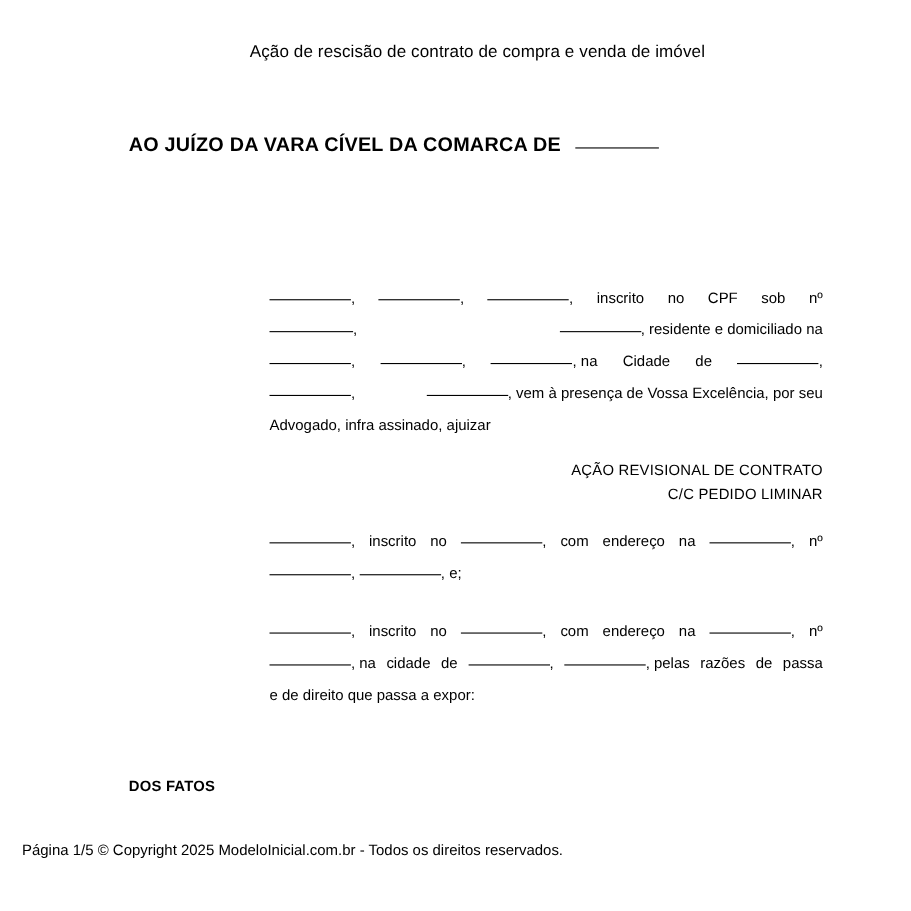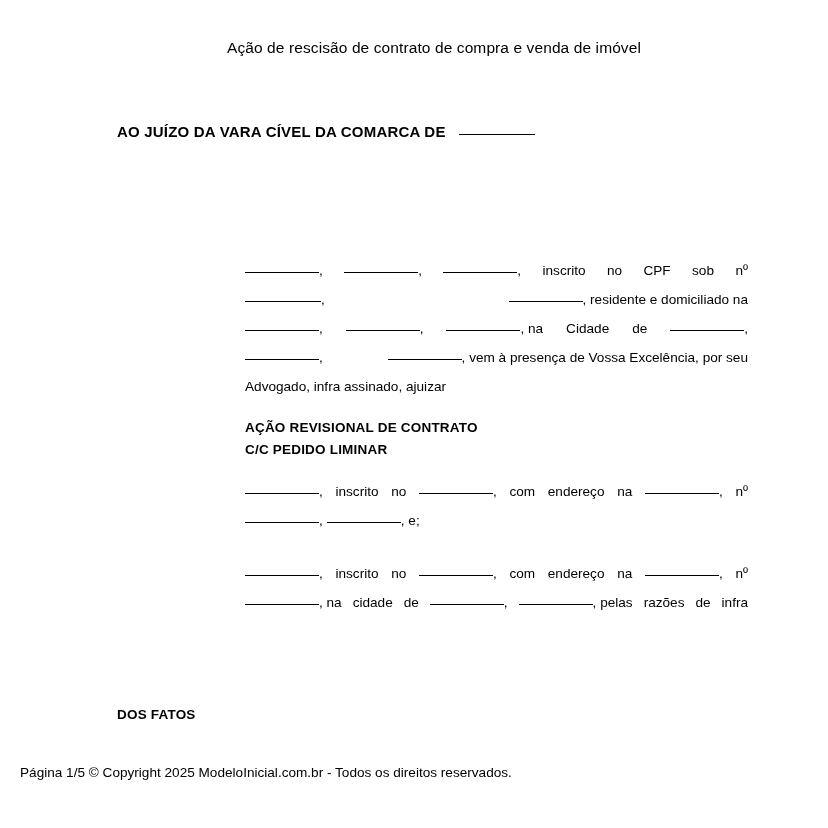--- a/index.html
+++ b/index.html
@@ -35,21 +35,21 @@
     line-height: 20px;
     font-weight: 400;
     letter-spacing: 0.1px;
   }
 
   
   .court-heading {
     position: absolute;
     left: 97px;
     top: 122px;
-    font-size: 15px;
+    font-size: 18px;
     font-weight: 700;
     line-height: 19px;
     letter-spacing: 0.2px;
     white-space: nowrap;
   }
   .court-heading .blank {
     display: inline-block;
     width: 76px;
     border-bottom: 1.3px solid #000;
     margin-left: 13px;
@@ -89,23 +89,23 @@
   }
   .b74 { width: 74px; }
   .b76 { width: 76px; }
 
   
   .action-heading {
     position: absolute;
     left: 225px;
     width: 503px;
     top: 417px;
-    text-align: left;
+    text-align: right;
     font-size: 13.5px;
-    font-weight: 700;
+    font-weight: 400;
     line-height: 22px;
     letter-spacing: 0.2px;
   }
   .action-heading div { white-space: nowrap; }
 
   
   .section-heading {
     position: absolute;
     left: 97px;
     font-size: 13.5px;
@@ -209,21 +209,24 @@
       <span>nº</span>
     </div>
     <div class="jline">
       <span><span class="blank-sm b74"></span><span>, na</span></span>
       <span>cidade</span>
       <span>de</span>
       <span><span class="blank-sm b74"></span><span>,</span></span>
       <span><span class="blank-sm b74"></span><span>, pelas</span></span>
       <span>razões</span>
       <span>de</span>
-      <span>infra</span>
+      <span>passa</span>
+    </div>
+    <div class="jline left">
+      <span>e de direito que passa a expor:</span>
     </div>
   </div>
 
   <div class="section-heading" style="top:705px;">DOS FATOS</div>
 
   <div class="footer">Página 1/5 © Copyright 2025 ModeloInicial.com.br - Todos os direitos reservados.</div>
 
 </div>
 
 </body></html>

